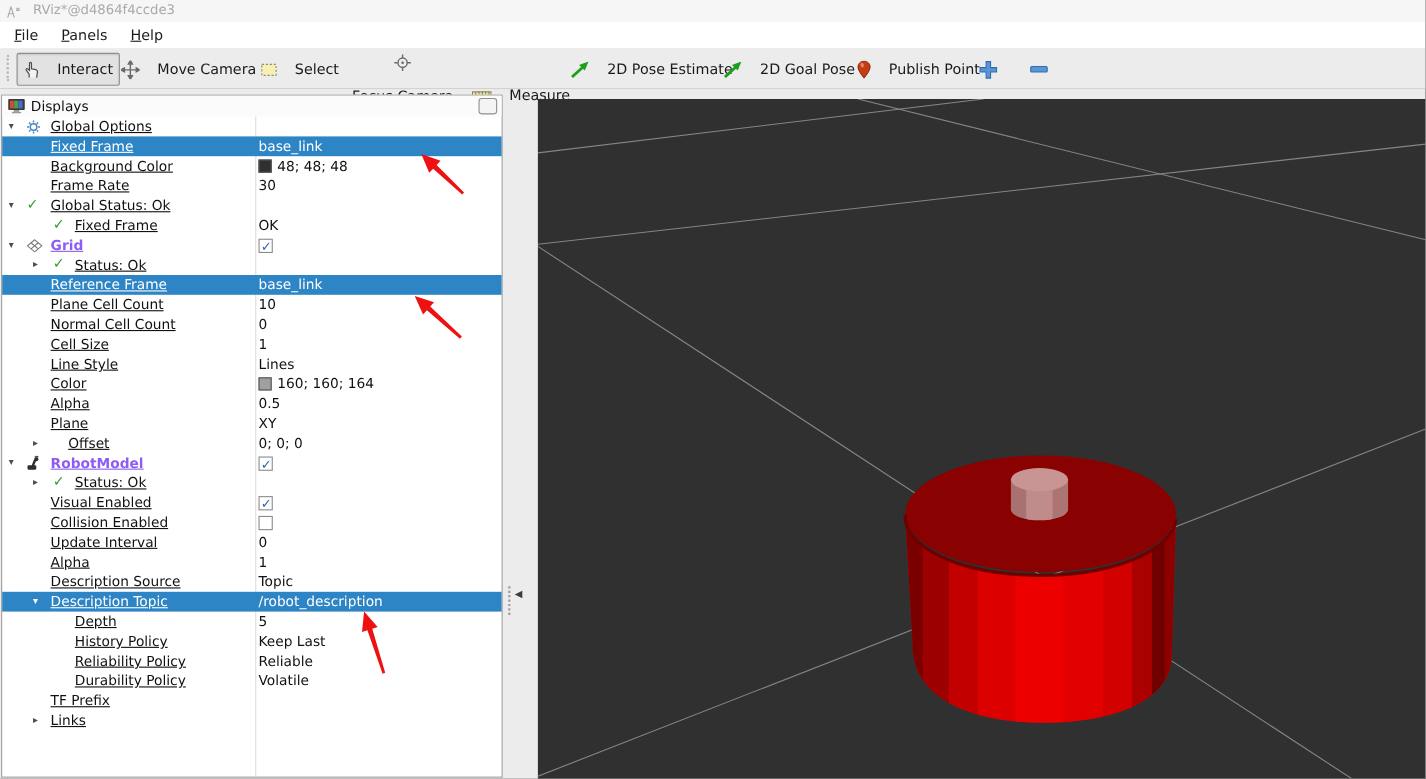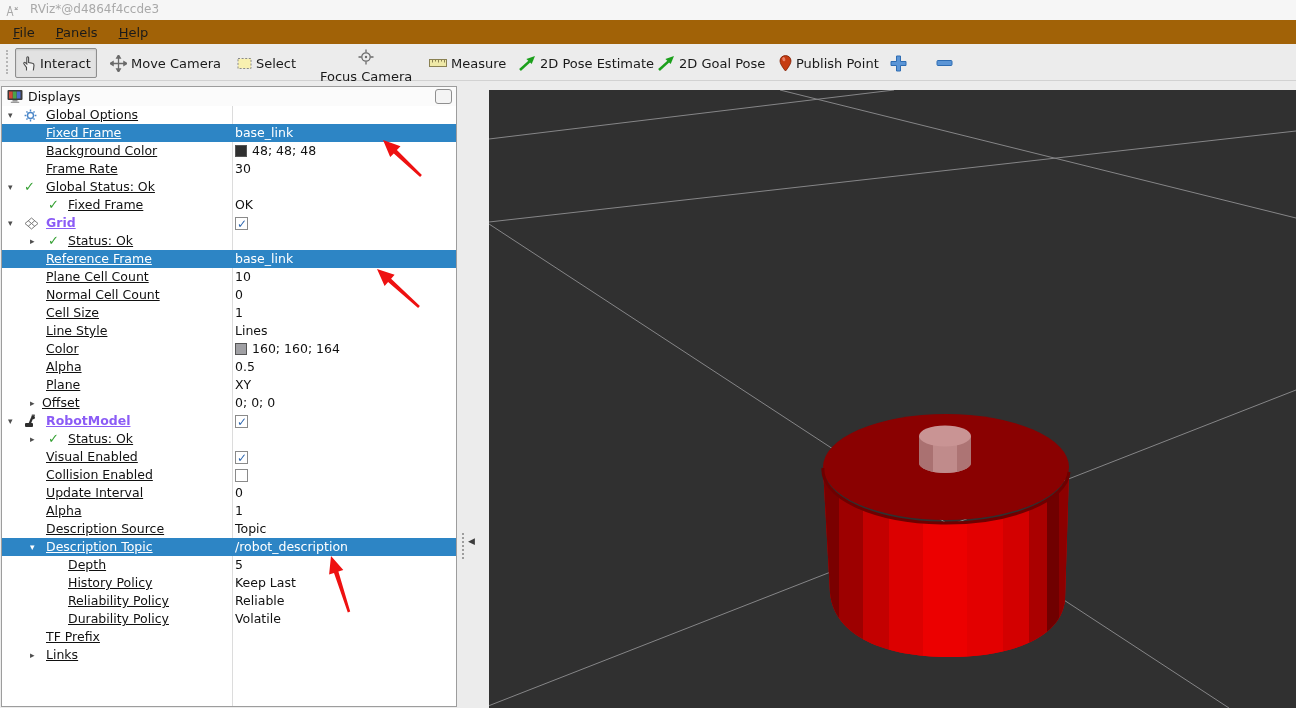--- a/index.html
+++ b/index.html
@@ -4,27 +4,27 @@
 <style>
   html,body{margin:0;padding:0;background:#888;}
   .stage{position:relative;width:1296px;height:708px;background:#ececec;
          font-family:"DejaVu Sans","Liberation Sans",sans-serif;overflow:hidden;
          -webkit-font-smoothing:antialiased;}
   
   .titlebar{position:absolute;left:0;top:0;width:100%;height:20px;background:#f6f6f6;}
   .title-icon{position:absolute;left:5px;top:3px;width:14px;height:14px;}
   .title-text{position:absolute;left:30px;top:2px;font-size:12px;color:#a9a9a9;}
   
-  .menubar{position:absolute;left:0;top:20px;width:100%;height:24px;background:#a16207;display:flex;align-items:center;padding-left:10px;box-sizing:border-box;}
+  .menubar{position:absolute;left:0;top:20px;width:100%;height:24px;background:#ffffff;display:flex;align-items:center;padding-left:10px;box-sizing:border-box;}
   .menu-item{font-size:13px;color:#1a1a1a;margin-right:15px;padding:2px 3px;}
   .menu-item .mn{text-decoration:underline;}
   
   .toolbar{position:absolute;left:0;top:44px;width:100%;height:36px;background:#ececec;border-bottom:1px solid #d2d2d2;}
   .tb-handle{position:absolute;left:6px;top:6px;height:24px;border-left:2px dotted #b5b5b5;}
-  .tbtn{position:absolute;top:4px;height:28px;display:flex;align-items:center;gap:4px;font-size:13px;color:#1a1a1a;padding:0 5px;border:1px solid transparent;}
+  .tbtn{position:absolute;top:4px;height:28px;display:flex;align-items:center;gap:16px;font-size:13px;color:#1a1a1a;padding:0 5px;border:1px solid transparent;}
   .tbtn.active{border:1px solid #8e8e8e;border-radius:2px;background:#e2e2e2;box-shadow:inset 0 1px 2px rgba(0,0,0,.12);}
   .tbtn .ticon{display:flex;align-items:center;}
   .tb-overflow{position:absolute;left:948px;top:64px;font-size:8px;color:#333;}
   
   .panel{position:absolute;left:1px;top:86px;width:456px;height:621px;background:#ffffff;border:1px solid #9d9d9d;box-sizing:border-box;}
   .panel-header{position:absolute;left:0;top:0;width:100%;height:19px;background:#fbfbfb;}
   .panel-header .ph-icon{position:absolute;left:5px;top:2px;}
   .panel-header .ph-title{position:absolute;left:26px;top:2px;font-size:12.5px;color:#111;}
   .panel-header .ph-btn{position:absolute;right:4px;top:2px;width:15px;height:13px;border:1px solid #8f8f8f;border-radius:3px;background:#f4f4f4;}
   .col-sep{position:absolute;left:230px;top:19px;bottom:0;width:1px;background:#dcdcdc;}
@@ -111,21 +111,21 @@
           <svg width="16" height="16" viewBox="0 0 16 16">
             <g stroke="#6a6a6a" stroke-width="1.3" fill="none">
               <circle cx="8" cy="8" r="4.2"></circle>
               <path d="M8,.5V3.5 M8,12.5V15.5 M.5,8H3.5 M12.5,8H15.5"></path>
             </g>
             <circle cx="8" cy="8" r="1.2" fill="#6a6a6a"></circle>
           </svg>
         </span>
         <span>Focus Camera</span>
       </div>
-      <div class="tbtn" style="left: 423px;">
+      <div class="tbtn" style="left: 423px; margin-top: 24px;">
         <span class="ticon">
           <svg width="18" height="12" viewBox="0 0 18 11">
             <rect x="0.5" y="2" width="17" height="7" fill="#efe9a8" stroke="#8a8153"></rect>
             <path d="M3.5,2 V5 M6.5,2 V4 M9.5,2 V5 M12.5,2 V4 M15.5,2 V5" stroke="#8a8153"></path>
           </svg>
         </span>
         <span>Measure</span>
       </div>
       <div class="tbtn" style="left: 513px;">
         <span class="ticon">
@@ -274,21 +274,21 @@
         <div class="trow" style="top: 252px;">
           <span class="lbl" style="left: 44px;">Alpha</span>
           <span class="val">0.5</span>
         </div>
         <div class="trow" style="top: 270px;">
           <span class="lbl" style="left: 44px;">Plane</span>
           <span class="val">XY</span>
         </div>
         <div class="trow" style="top: 288px;">
           <span class="arr" style="left: 28px;">▸</span>
-          <span class="lbl" style="left: 40px;">Offset</span>
+          <span class="lbl" style="left: 60px;">Offset</span>
           <span class="val">0; 0; 0</span>
         </div>
         <div class="trow" style="top: 306px;">
           <span class="arr" style="left: 6px;">▾</span>
           <span class="ric" style="left: 22px;">
             <svg width="14" height="14" viewBox="0 0 14 14">
               <g fill="#2e2e2e">
                 <rect x="1" y="9" width="8" height="4" rx="1"></rect>
                 <rect x="5.7" y="4" width="2.2" height="6" transform="rotate(22 6.8 7)"></rect>
                 <circle cx="9" cy="3.4" r="1.9"></circle>

